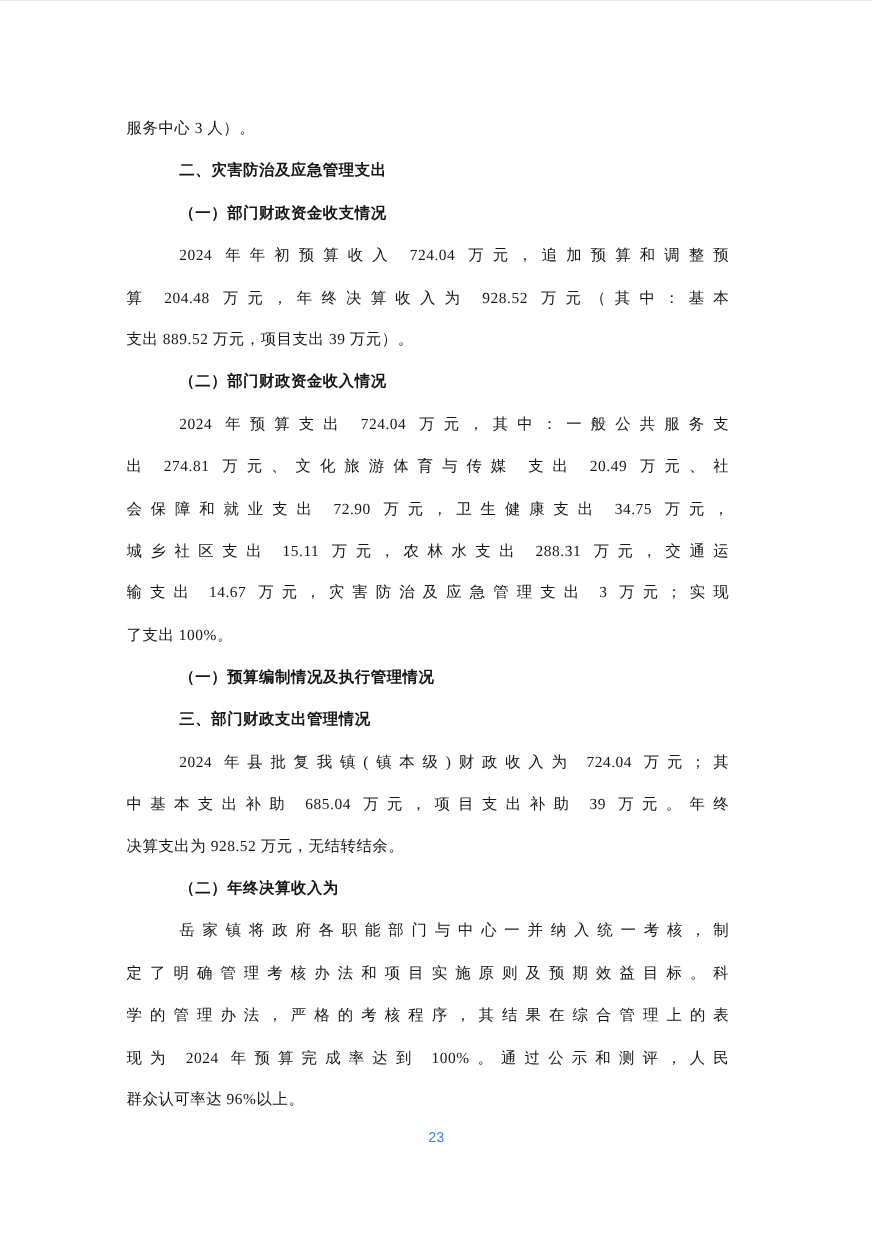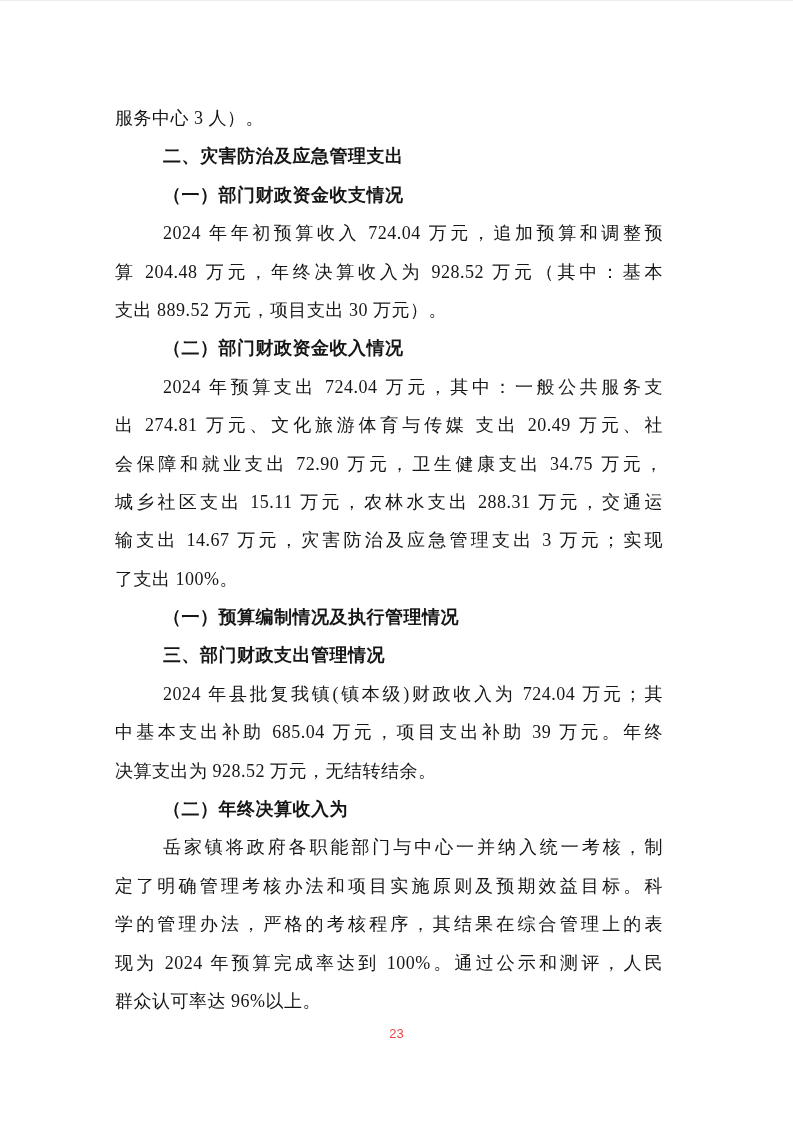--- a/index.html
+++ b/index.html
@@ -18,21 +18,21 @@
     color: #161616;
     overflow: hidden;
   }
   .content {
     position: absolute;
     left: 115px;
     top: 98px;
     width: 548px;
   }
   .line {
-    font-size: 18px;
+    font-size: 14px;
     line-height: 38.4px;
     height: 38.4px;
     overflow: hidden;
     text-align: left;
     letter-spacing: 0.5px;
     white-space: normal;
   }
   .line.justify {
     text-align: justify;
     text-align-last: justify;
@@ -45,35 +45,35 @@
   }
   .footer {
     position: absolute;
     left: 0;
     top: 1024px;
     width: 100%;
     text-align: center;
     font-family: "Liberation Sans", "DejaVu Sans", sans-serif;
     font-size: 13px;
     line-height: 18px;
-    color: #ef4444;
+    color: #3b82f6;
   }
 </style>
 </head>
 <body>
 
 <div class="page">
   <div class="content">
 
   <div class="line">服务中心 3 人）。</div>
       <div class="line bold indent">二、灾害防治及应急管理支出</div>
       <div class="line bold indent">（一）部门财政资金收支情况</div>
       <div class="line indent justify">2024 年年初预算收入 724.04 万元，追加预算和调整预</div>
       <div class="line justify">算 204.48 万元，年终决算收入为 928.52 万元（其中：基本</div>
-      <div class="line">支出 889.52 万元，项目支出 30 万元）。</div>
+      <div class="line">支出 889.52 万元，项目支出 39 万元）。</div>
       <div class="line bold indent">（二）部门财政资金收入情况</div>
       <div class="line indent justify">2024 年预算支出 724.04 万元，其中：一般公共服务支</div>
       <div class="line justify">出 274.81 万元、文化旅游体育与传媒 支出 20.49 万元、社</div>
       <div class="line justify">会保障和就业支出 72.90 万元，卫生健康支出 34.75 万元，</div>
       <div class="line justify">城乡社区支出 15.11 万元，农林水支出 288.31 万元，交通运</div>
       <div class="line justify">输支出 14.67 万元，灾害防治及应急管理支出 3 万元；实现</div>
       <div class="line">了支出 100%。</div>
       <div class="line bold indent">（一）预算编制情况及执行管理情况</div>
       <div class="line bold indent">三、部门财政支出管理情况</div>
       <div class="line indent justify">2024 年县批复我镇(镇本级)财政收入为 724.04 万元；其</div>

